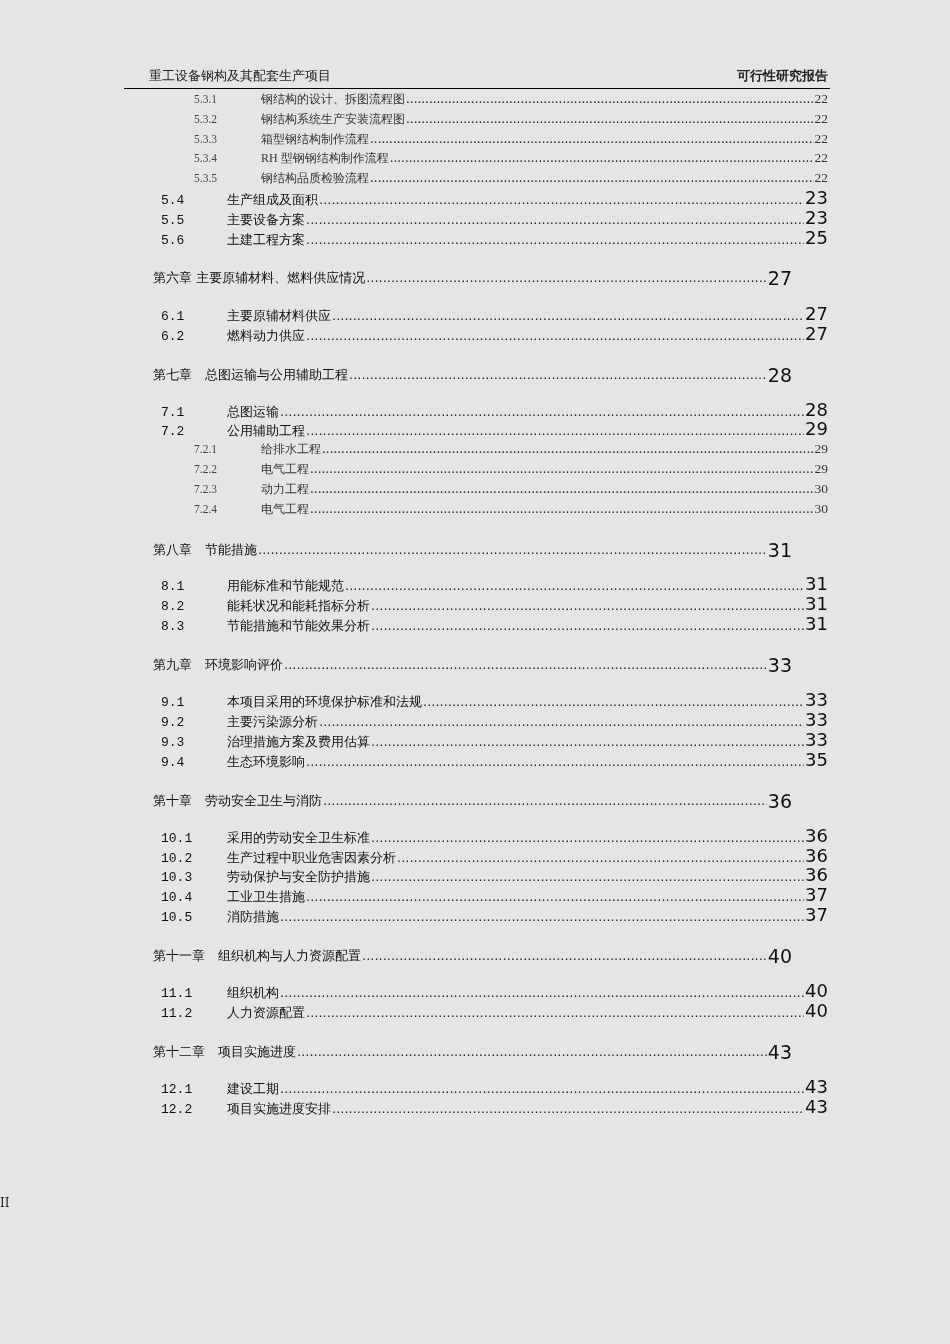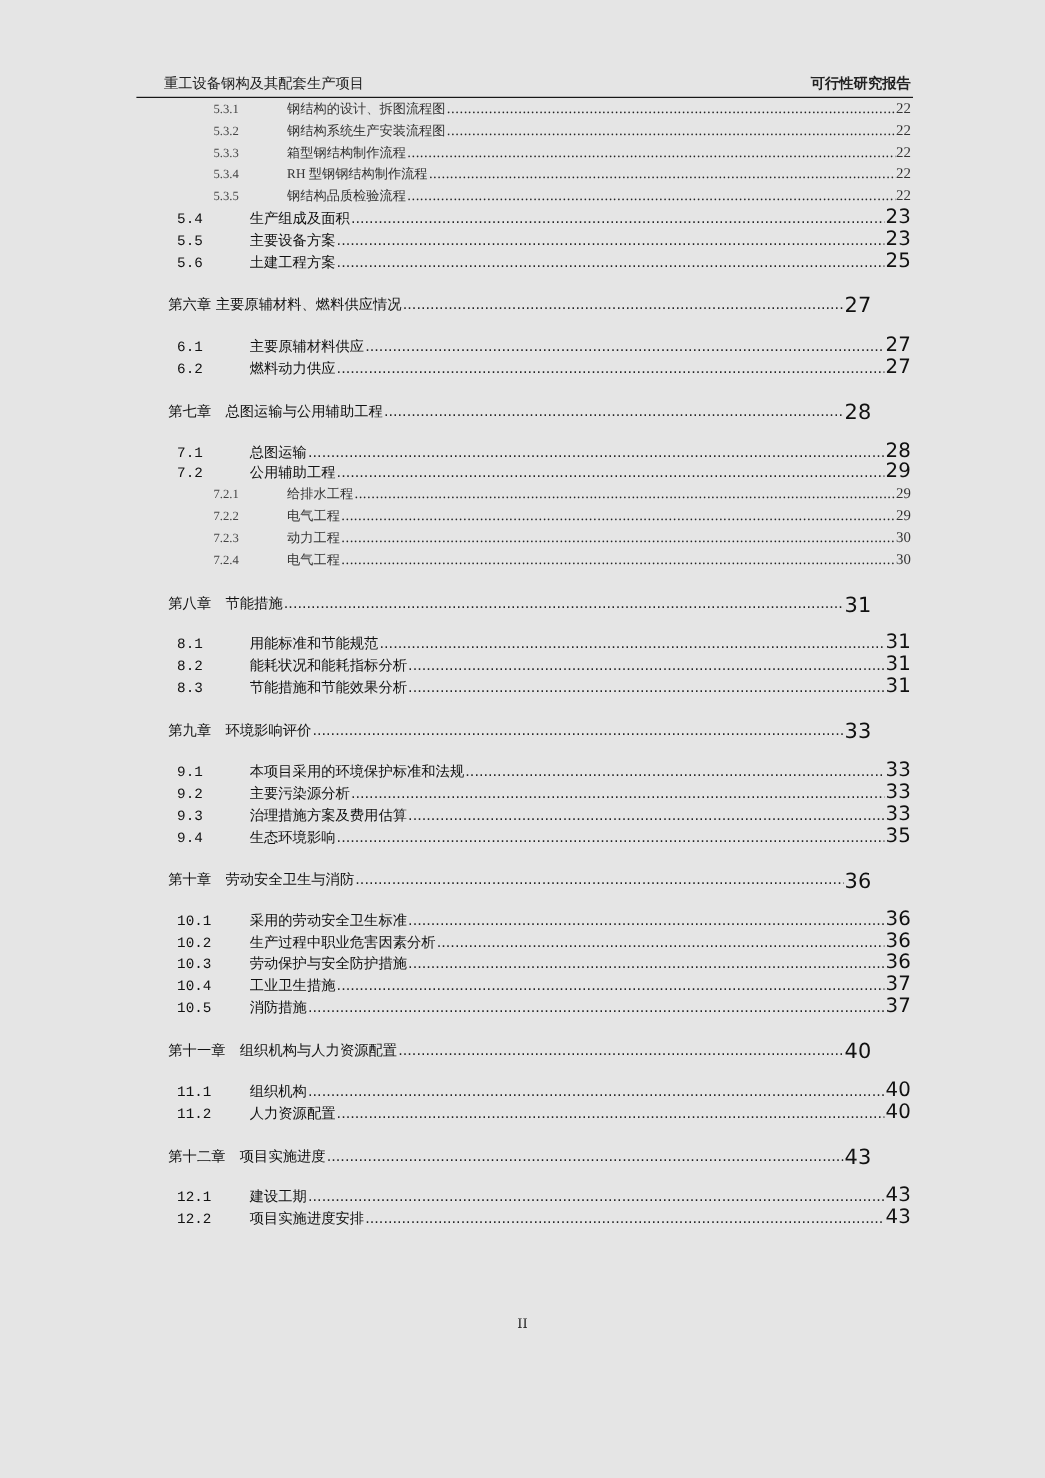--- a/index.html
+++ b/index.html
@@ -24,21 +24,21 @@
 
     .title { flex: none; }
     .dots { flex: 1 1 auto; overflow: hidden; margin: 0 1px; color: #222; }
     .dots::after { content: "........................................................................................................................................................................................................................................................................................................................"; letter-spacing: 0; }
     .l3 .dots::after { font-family: "DejaVu Serif", serif; }
     .ch .dots { letter-spacing: 1.5px; }
     .pg { flex: none; text-align: right; }
     .l3 .pg { font-size: 13.5px; }
     .l2 .pg { font-size: 18px; }
 
-    .footer { position: absolute; left: 0; width: 950px; top: 1196px; text-align: center; font-family: "DejaVu Serif", serif; font-size: 12px; color: #222; }
+    .footer { position: absolute; left: 0; width: 950px; top: 1196px; font-family: "DejaVu Serif", serif; font-size: 12px; color: #222; }
   </style>
 </head>
 <body>
 
 <div class="page">
 
   <div class="hdr-left">重工设备钢构及其配套生产项目</div>
   <div class="hdr-right">可行性研究报告</div>
   <div class="hdr-rule"></div>
 

